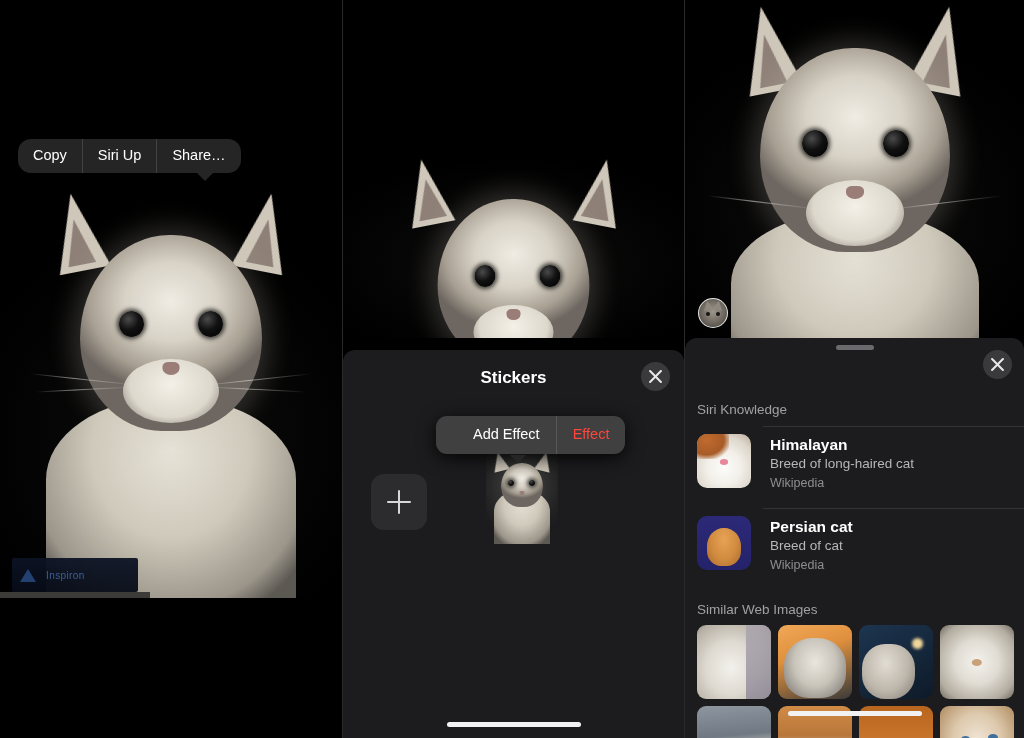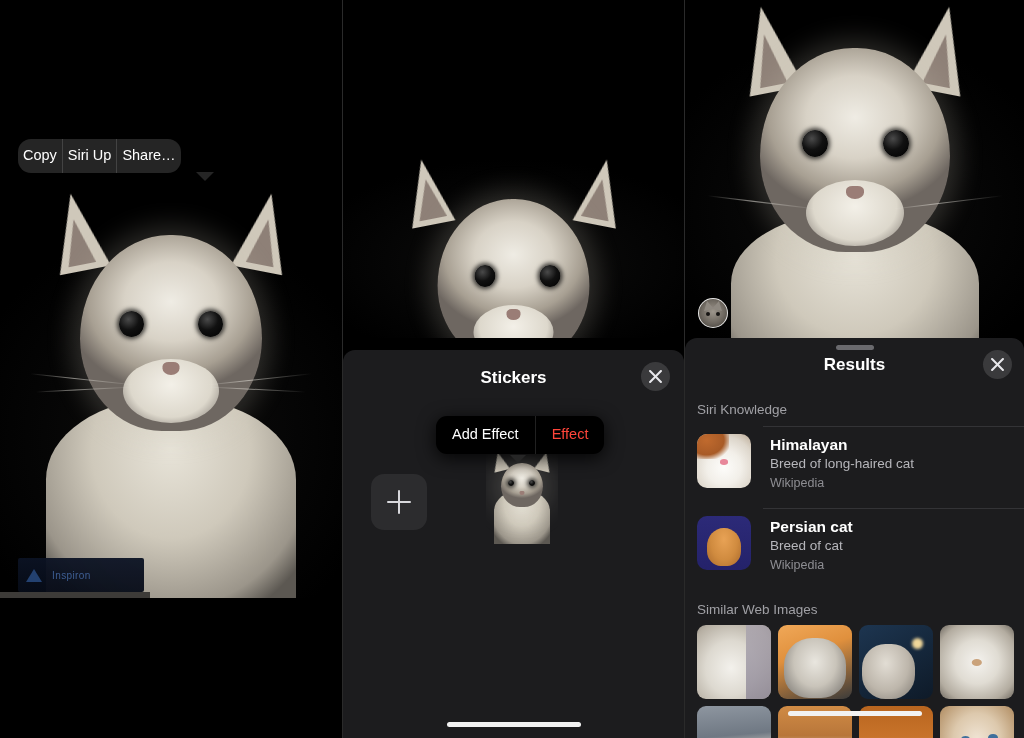--- a/index.html
+++ b/index.html
@@ -70,21 +70,21 @@
   .cat .body {
     position: absolute; left: 50%; transform: translateX(-50%);
     border-radius: 48% 48% 14% 14% / 34% 34% 8% 8%;
     background: radial-gradient(ellipse 66% 76% at 50% 22%, #e7e3d8 0%, #cfc9bb 48%, #9b958a 86%, #5c5852 100%);
   }
   .whisk {
     position: absolute; height: 1px;
     background: linear-gradient(90deg, rgba(255,255,255,0) 0%, rgba(235,232,224,.55) 40%, rgba(255,255,255,0) 100%);
   }
   .laptop-logo {
-    position: absolute; left: 18px; bottom: 6px;
+    position: absolute; left: 12px; bottom: 6px;
     width: 126px; height: 34px;
     background: linear-gradient(180deg, #0c1324 0%, #070c18 100%);
     border-radius: 2px; opacity: .95;
   }
   .laptop-logo::after {
     content: ""; position: absolute; left: 8px; top: 11px;
     width: 0; height: 0;
     border-left: 8px solid transparent; border-right: 8px solid transparent;
     border-bottom: 13px solid #2a4f86; opacity: .85;
   }
@@ -101,21 +101,21 @@
   
   .ctx-menu {
     position: absolute; display: flex;
     background: rgba(38,38,38,.97);
     border-radius: 13px;
     box-shadow: 0 3px 16px rgba(0,0,0,.8);
     overflow: hidden;
     backdrop-filter: blur(14px);
   }
   .ctx-item {
-    padding: 9px 5px 10px;
+    padding: 9px 15px 10px;
     color: #fff; font-size: 14.5px; line-height: 1;
     white-space: nowrap; cursor: default;
     border-right: 1px solid rgba(255,255,255,.14);
   }
   .ctx-item:last-child { border-right: none; }
   .ctx-arrow {
     position: absolute; width: 0; height: 0;
     border-left: 9px solid transparent;
     border-right: 9px solid transparent;
     border-top: 9px solid rgba(38,38,38,.97);
@@ -176,23 +176,23 @@
   .emoji-dim { opacity: .95; filter: grayscale(.15); }
   .edit-pill {
     margin-left: auto; flex: none;
     padding: 4px 11px 5px; border-radius: 11px;
     border: 1px solid #5c5c60; color: #d6d6da;
     font-size: 11.5px; letter-spacing: .6px; cursor: pointer;
   }
 
   .sticker-menu {
     position: absolute; display: flex;
-    background: #000000; border-radius: 11px;
+    background: #404040; border-radius: 11px;
     box-shadow: 0 4px 18px rgba(0,0,0,.85);
-    overflow: hidden; z-index: 6;
+    overflow: hidden; z-index: 6; padding-left: 21px;
   }
   .sticker-menu .smi {
     padding: 10px 16px 12px; font-size: 14.5px; color: #fff;
     white-space: nowrap; cursor: default;
     border-right: 1px solid rgba(255,255,255,.13);
   }
   .sticker-menu .smi:last-child { border-right: none; }
   .sticker-menu .smi.danger { color: #ff453a; }
   .sticker-menu-arrow {
     position: absolute; width: 0; height: 0; z-index: 6;
@@ -438,21 +438,20 @@
       <div class="vlu-badge" style="left:13px; top:298px;">
         <span class="mini-ear" style="left:4px; transform:rotate(-12deg);"></span>
         <span class="mini-ear" style="right:4px; transform:rotate(12deg);"></span>
         <span class="mini-eye" style="left:7px;"></span>
         <span class="mini-eye" style="right:7px;"></span>
       </div>
     </div>
 
     <div class="results-sheet">
       <div class="grabber"></div>
-      <div class="results-title">Results</div>
 
       <div class="sheet-close" style="right:12px; top:12px;">
         <svg viewBox="0 0 12 12">
           <line x1="1" y1="1" x2="11" y2="11" stroke="#e8e8ec" stroke-width="1.9" stroke-linecap="round"></line>
           <line x1="11" y1="1" x2="1" y2="11" stroke="#e8e8ec" stroke-width="1.9" stroke-linecap="round"></line>
         </svg>
       </div>
 
       <div class="section-label" style="top:64px;">Siri Knowledge</div>
       <div class="kn-divider" style="top:88px;"></div>

